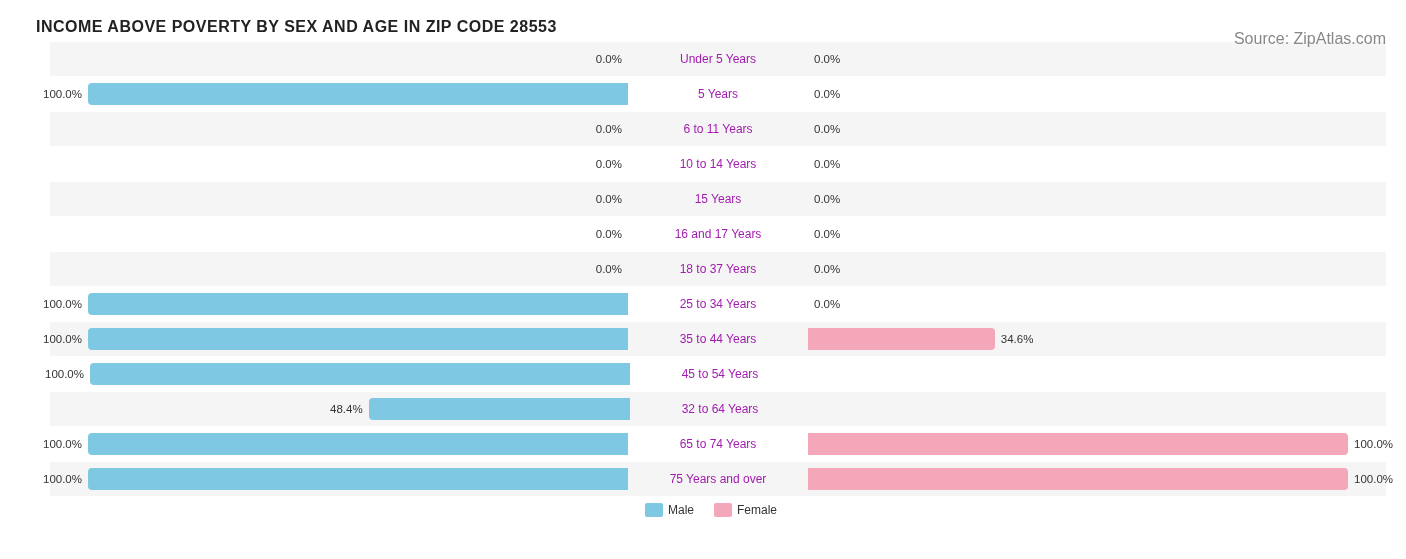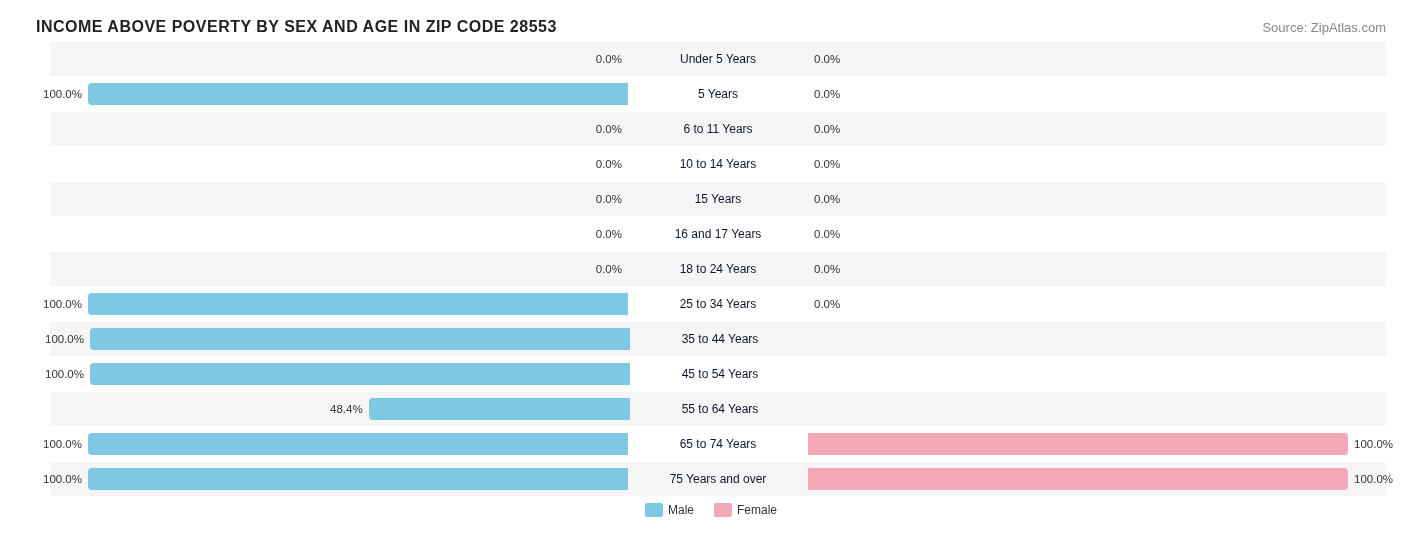--- a/index.html
+++ b/index.html
@@ -19,23 +19,23 @@
     .chart-title {
       font-size: 16px;
       font-weight: bold;
       color: #222;
       text-transform: uppercase;
       letter-spacing: 0.5px;
       margin-bottom: 6px;
     }
     .source-text {
       position: absolute;
-      top: 20px;
+      top: 30px;
       right: 20px;
-      font-size: 13px;
+      font-size: 16px;
       color: #888;
     }
     .legend {
       display: flex;
       justify-content: center;
       align-items: center;
       gap: 20px;
       margin-top: 6px;
       text-align: right;
     }
@@ -79,21 +79,21 @@
       display: flex;
       align-items: center;
       position: relative;
       height: 100%;
     }
     .center-label {
       width: 180px;
       min-width: 180px;
       text-align: center;
       font-size: 12px;
-      color: #0f172a;
+      color: #a21caf;
       z-index: 3;
     }
     .male-bar-wrap {
       position: relative;
       height: 100%;
       display: flex;
       align-items: center;
       justify-content: flex-end;
       width: 100%;
     }
@@ -232,21 +232,21 @@
       </div>
     </div>
   </div>
       <div class="full-row">
     <div class="male-side">
       <div class="male-bar-wrap">
 
         <span class="mval" style="right:6px;">0.0%</span>
       </div>
     </div>
-    <div class="center-label">18 to 24 Years</div>
+    <div class="center-label">18 to 37 Years</div>
     <div class="female-side">
       <div class="female-bar-wrap">
 
         <span class="fval" style="left:6px;">0.0%</span>
       </div>
     </div>
   </div>
       <div class="full-row">
     <div class="male-side">
       <div class="male-bar-wrap">
@@ -263,38 +263,44 @@
     </div>
   </div>
       <div class="full-row">
     <div class="male-side">
       <div class="male-bar-wrap">
         <div class="mbar" style="width:540px;"></div>
         <span class="mval" style="right:546px;">100.0%</span>
       </div>
     </div>
     <div class="center-label">35 to 44 Years</div>
+    <div class="female-side">
+      <div class="female-bar-wrap">
+        <div class="fbar" style="width:186.84px;"></div>
+        <span class="fval" style="left:192.84px;">34.6%</span>
+      </div>
+    </div>
   </div>
       <div class="full-row">
     <div class="male-side">
       <div class="male-bar-wrap">
         <div class="mbar" style="width:540px;"></div>
         <span class="mval" style="right:546px;">100.0%</span>
       </div>
     </div>
     <div class="center-label">45 to 54 Years</div>
   </div>
       <div class="full-row">
     <div class="male-side">
       <div class="male-bar-wrap">
         <div class="mbar" style="width:261.36px;"></div>
         <span class="mval" style="right:267.36px;">48.4%</span>
       </div>
     </div>
-    <div class="center-label">55 to 64 Years</div>
+    <div class="center-label">32 to 64 Years</div>
   </div>
       <div class="full-row">
     <div class="male-side">
       <div class="male-bar-wrap">
         <div class="mbar" style="width:540px;"></div>
         <span class="mval" style="right:546px;">100.0%</span>
       </div>
     </div>
     <div class="center-label">65 to 74 Years</div>
     <div class="female-side">

